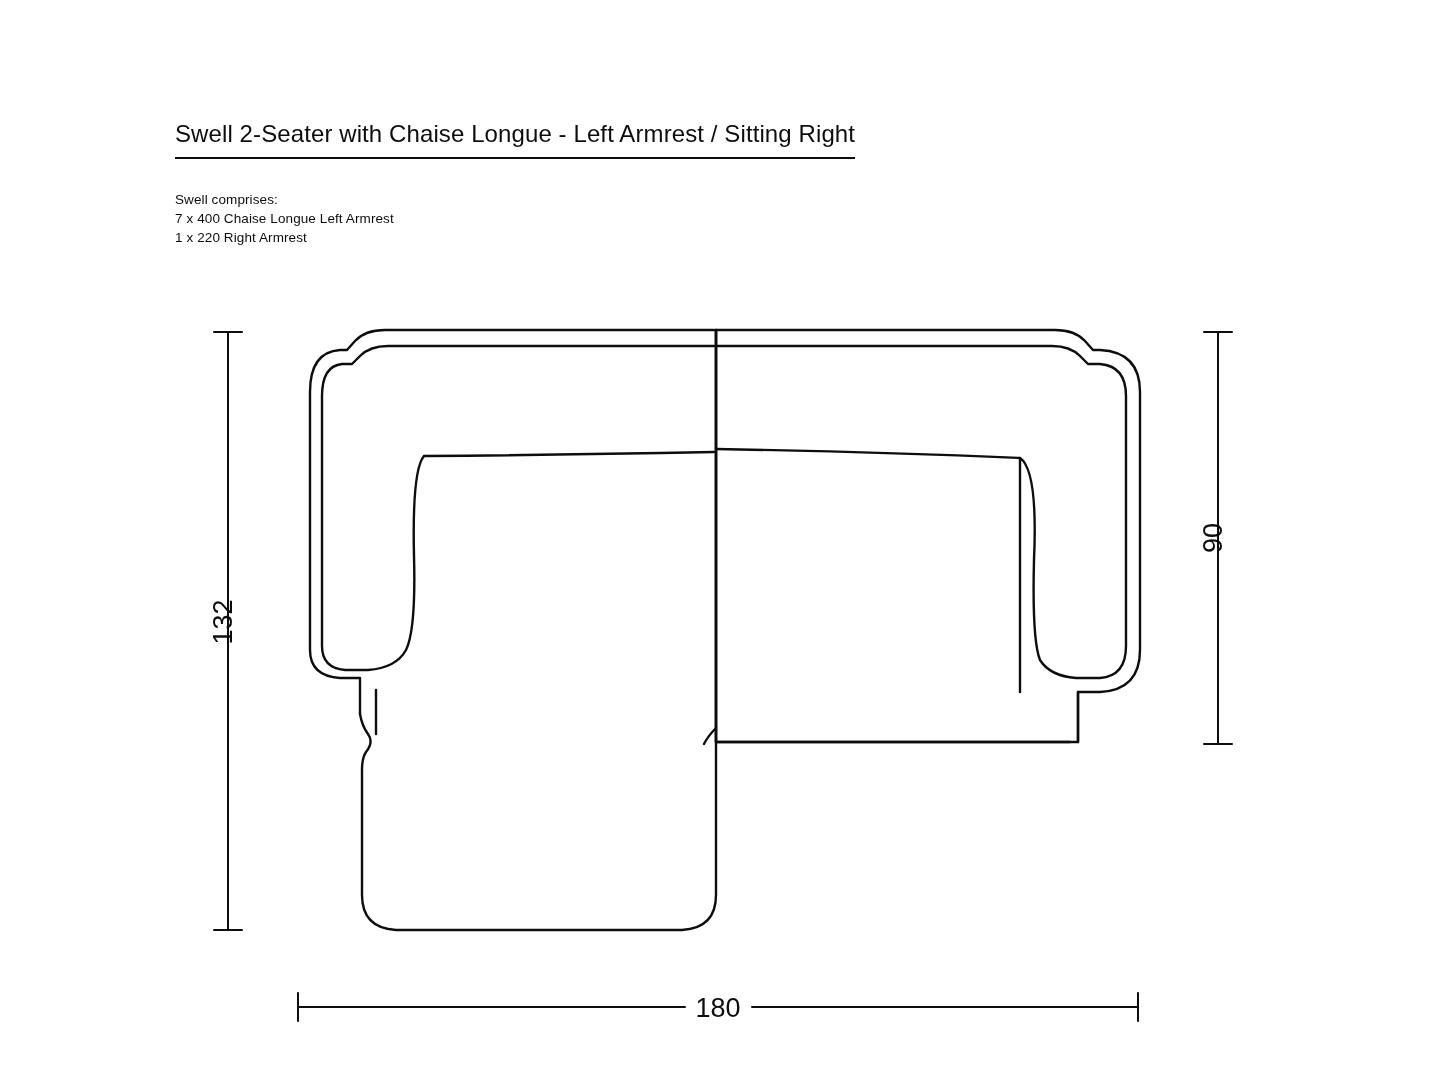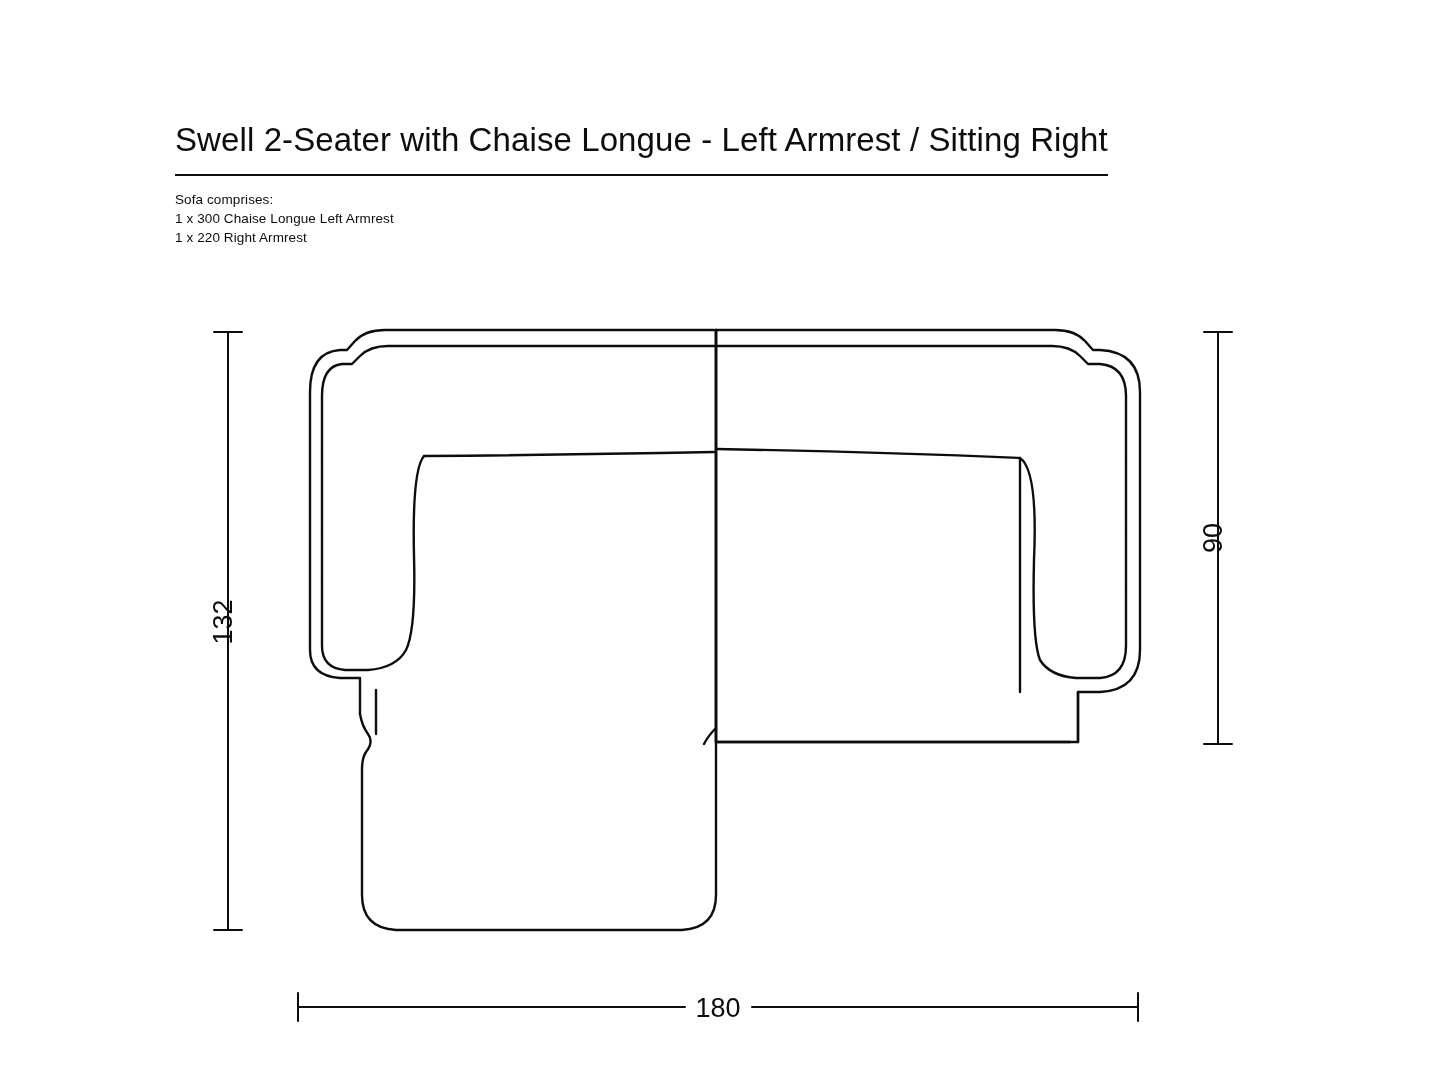--- a/index.html
+++ b/index.html
@@ -16,25 +16,25 @@
     overflow: hidden;
   }
   .page {
     position: absolute;
     inset: 0;
   }
   .title {
     position: absolute;
     left: 175px;
     top: 120px;
-    font-size: 33px;
+    font-size: 24px;
     font-weight: 500;
     letter-spacing: 0.1px;
     white-space: nowrap;
-    padding-bottom: 14px;
+    padding-bottom: 8px;
     border-bottom: 2px solid #0d0d0d;
     line-height: 1.2;
   }
   .comprises {
     position: absolute;
     left: 175px;
     top: 190px;
     font-size: 13.5px;
     line-height: 19px;
     letter-spacing: 0.1px;
@@ -57,22 +57,22 @@
   }
 </style>
 </head>
 <body>
 
 <div class="page">
 
   <div class="title">Swell 2-Seater with Chaise Longue - Left Armrest / Sitting Right</div>
 
   <div class="comprises">
-    <div>Sofa comprises:</div>
-    <div>1 x 300 Chaise Longue Left Armrest</div>
+    <div>Swell comprises:</div>
+    <div>7 x 400 Chaise Longue Left Armrest</div>
     <div>1 x 220 Right Armrest</div>
   </div>
 
   <svg class="drawing" viewBox="0 0 1445 1087">
     <g fill="none" stroke="#0d0d0d" stroke-width="2.4" stroke-linecap="round" stroke-linejoin="round">
 
       <g stroke-width="2">
         <line x1="228" y1="332" x2="228" y2="930"></line>
         <line x1="214" y1="332" x2="242" y2="332"></line>
         <line x1="214" y1="930" x2="242" y2="930"></line>

